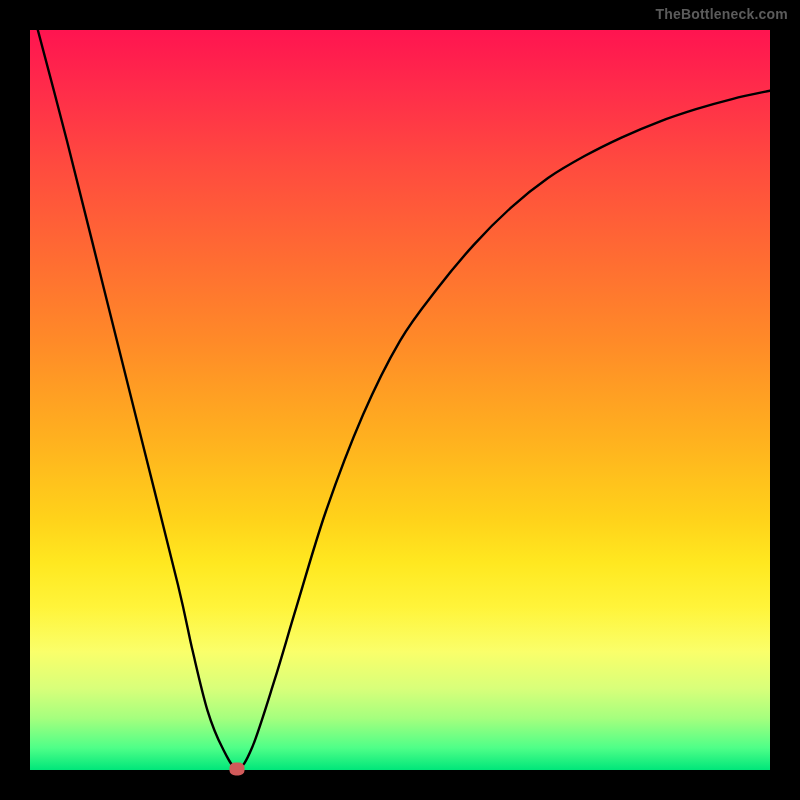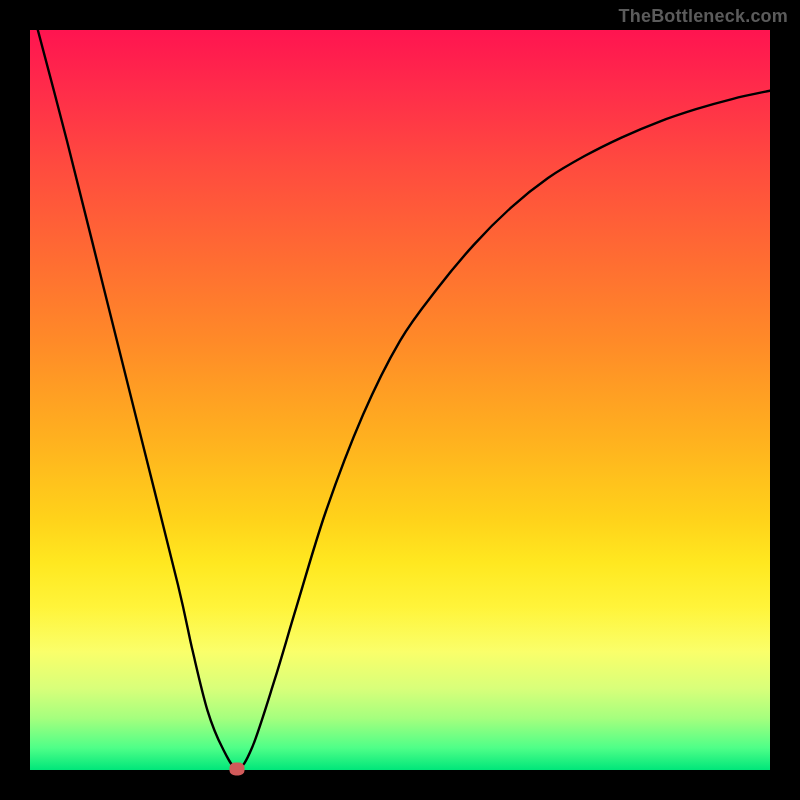--- a/index.html
+++ b/index.html
@@ -8,21 +8,21 @@
     position: relative;
     width: 800px;
     height: 800px;
     background: #000;
   }
   .watermark {
     position: absolute;
     top: 6px;
     right: 12px;
     font-family: Arial, Helvetica, sans-serif;
-    font-size: 18px;
+    font-size: 14px;
     font-weight: 600;
     color: #5b5b5b;
     letter-spacing: 0.2px;
     z-index: 50;
   }
   .plot-area {
     position: absolute;
     left: 30px;
     top: 30px;
     width: 740px;

